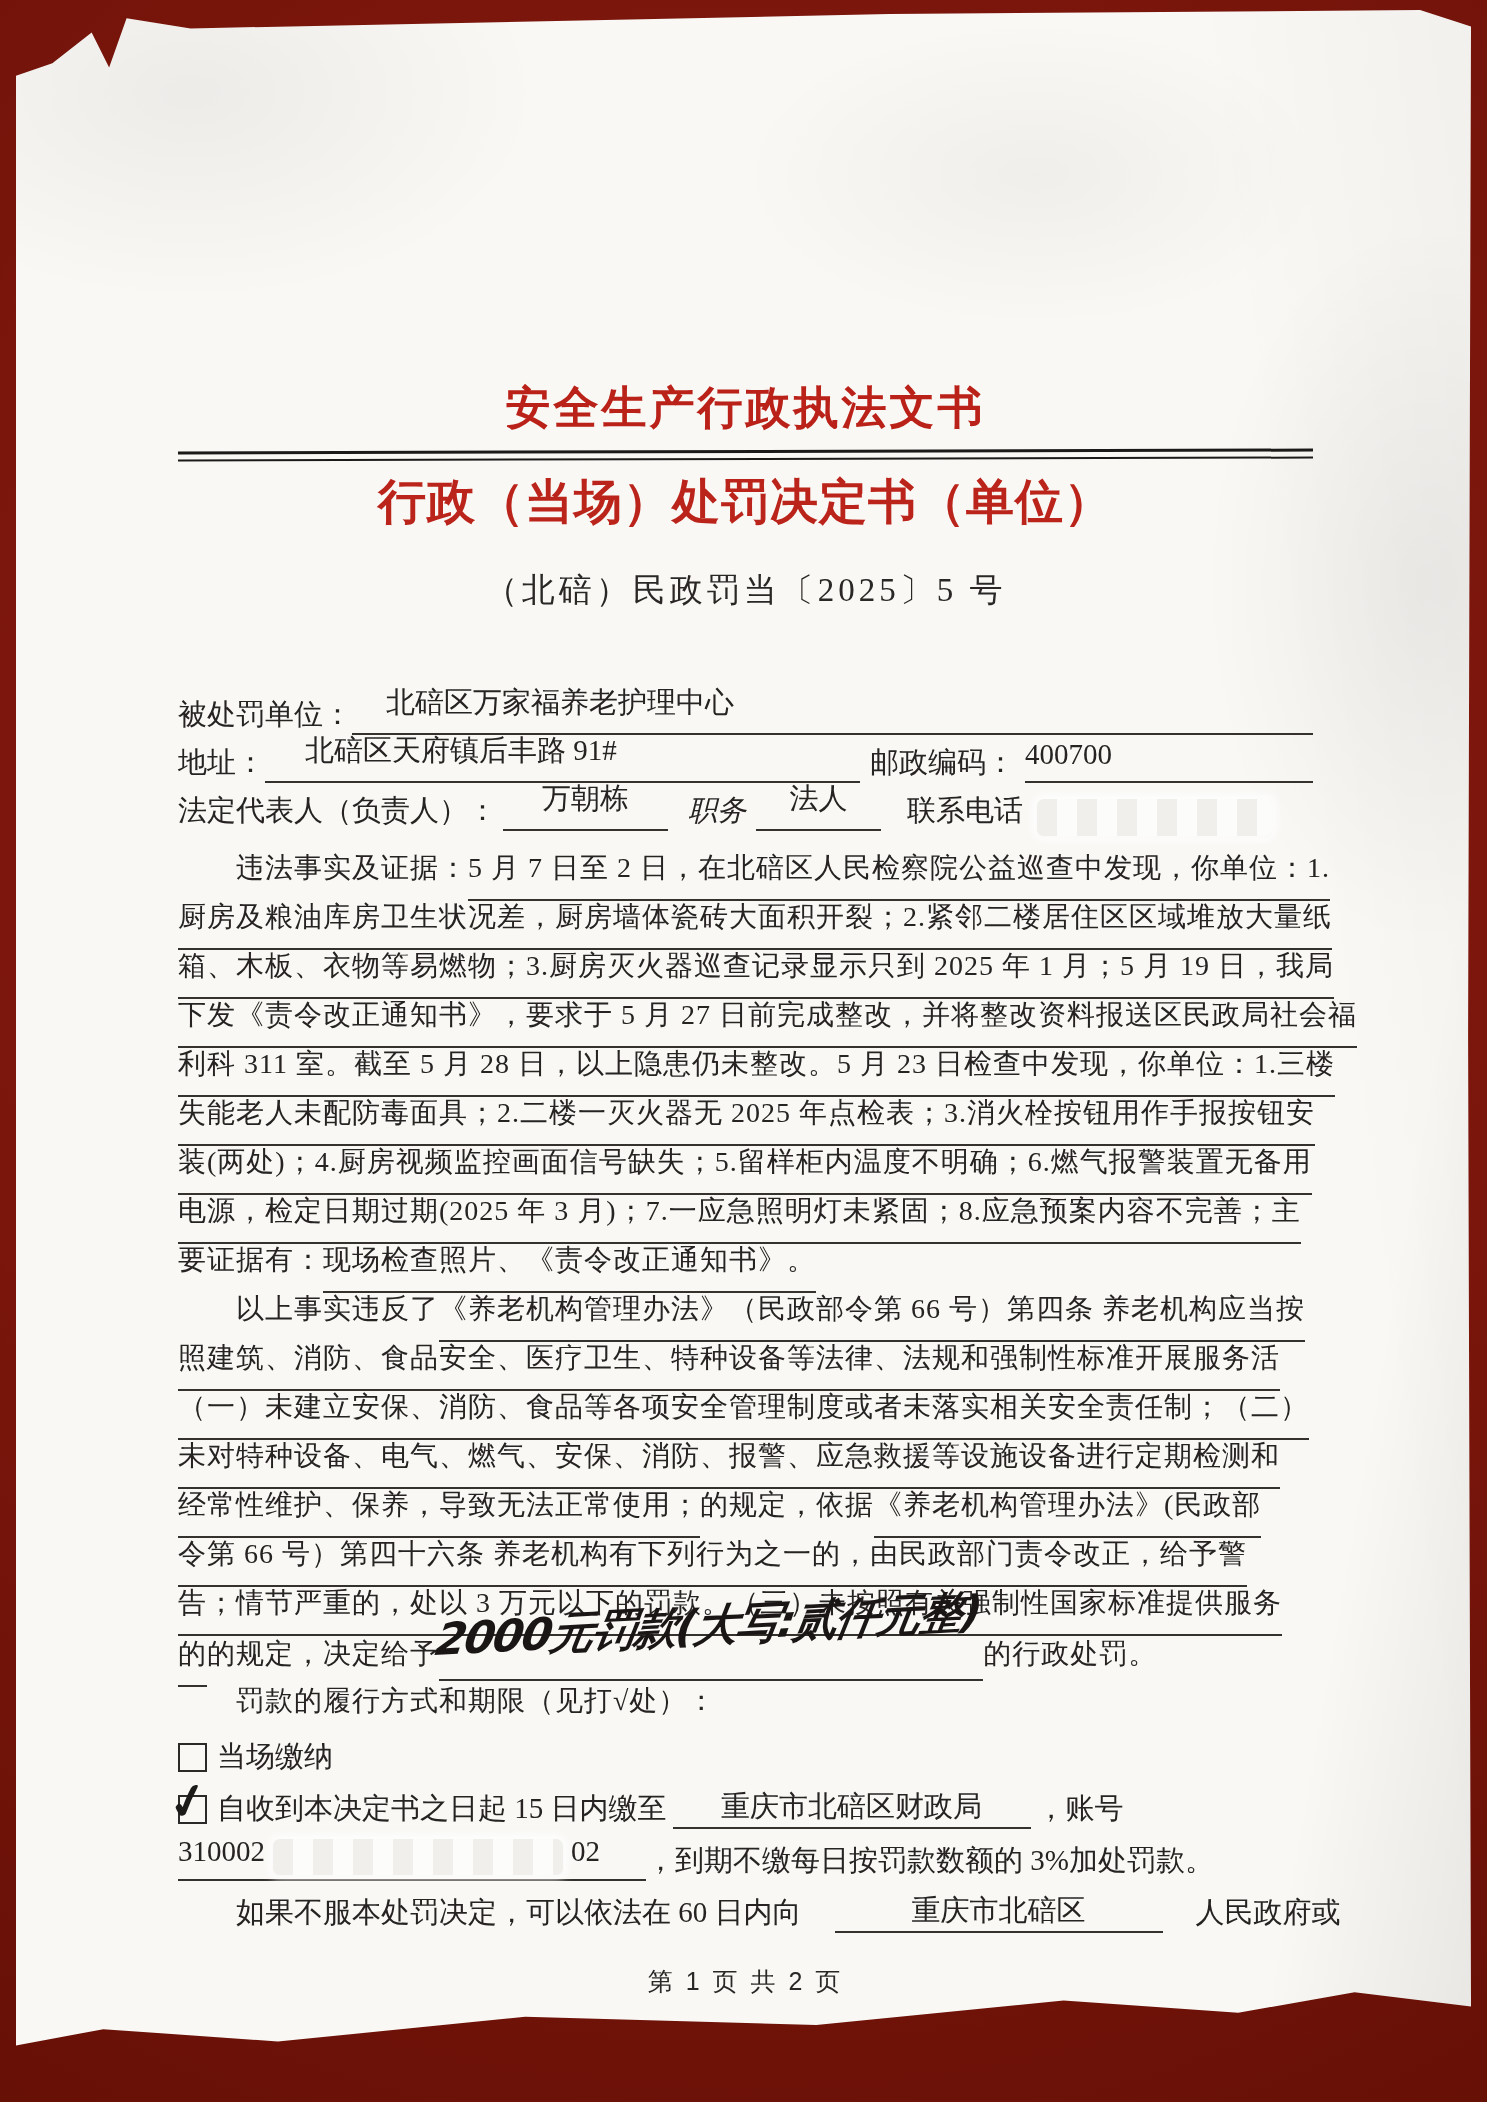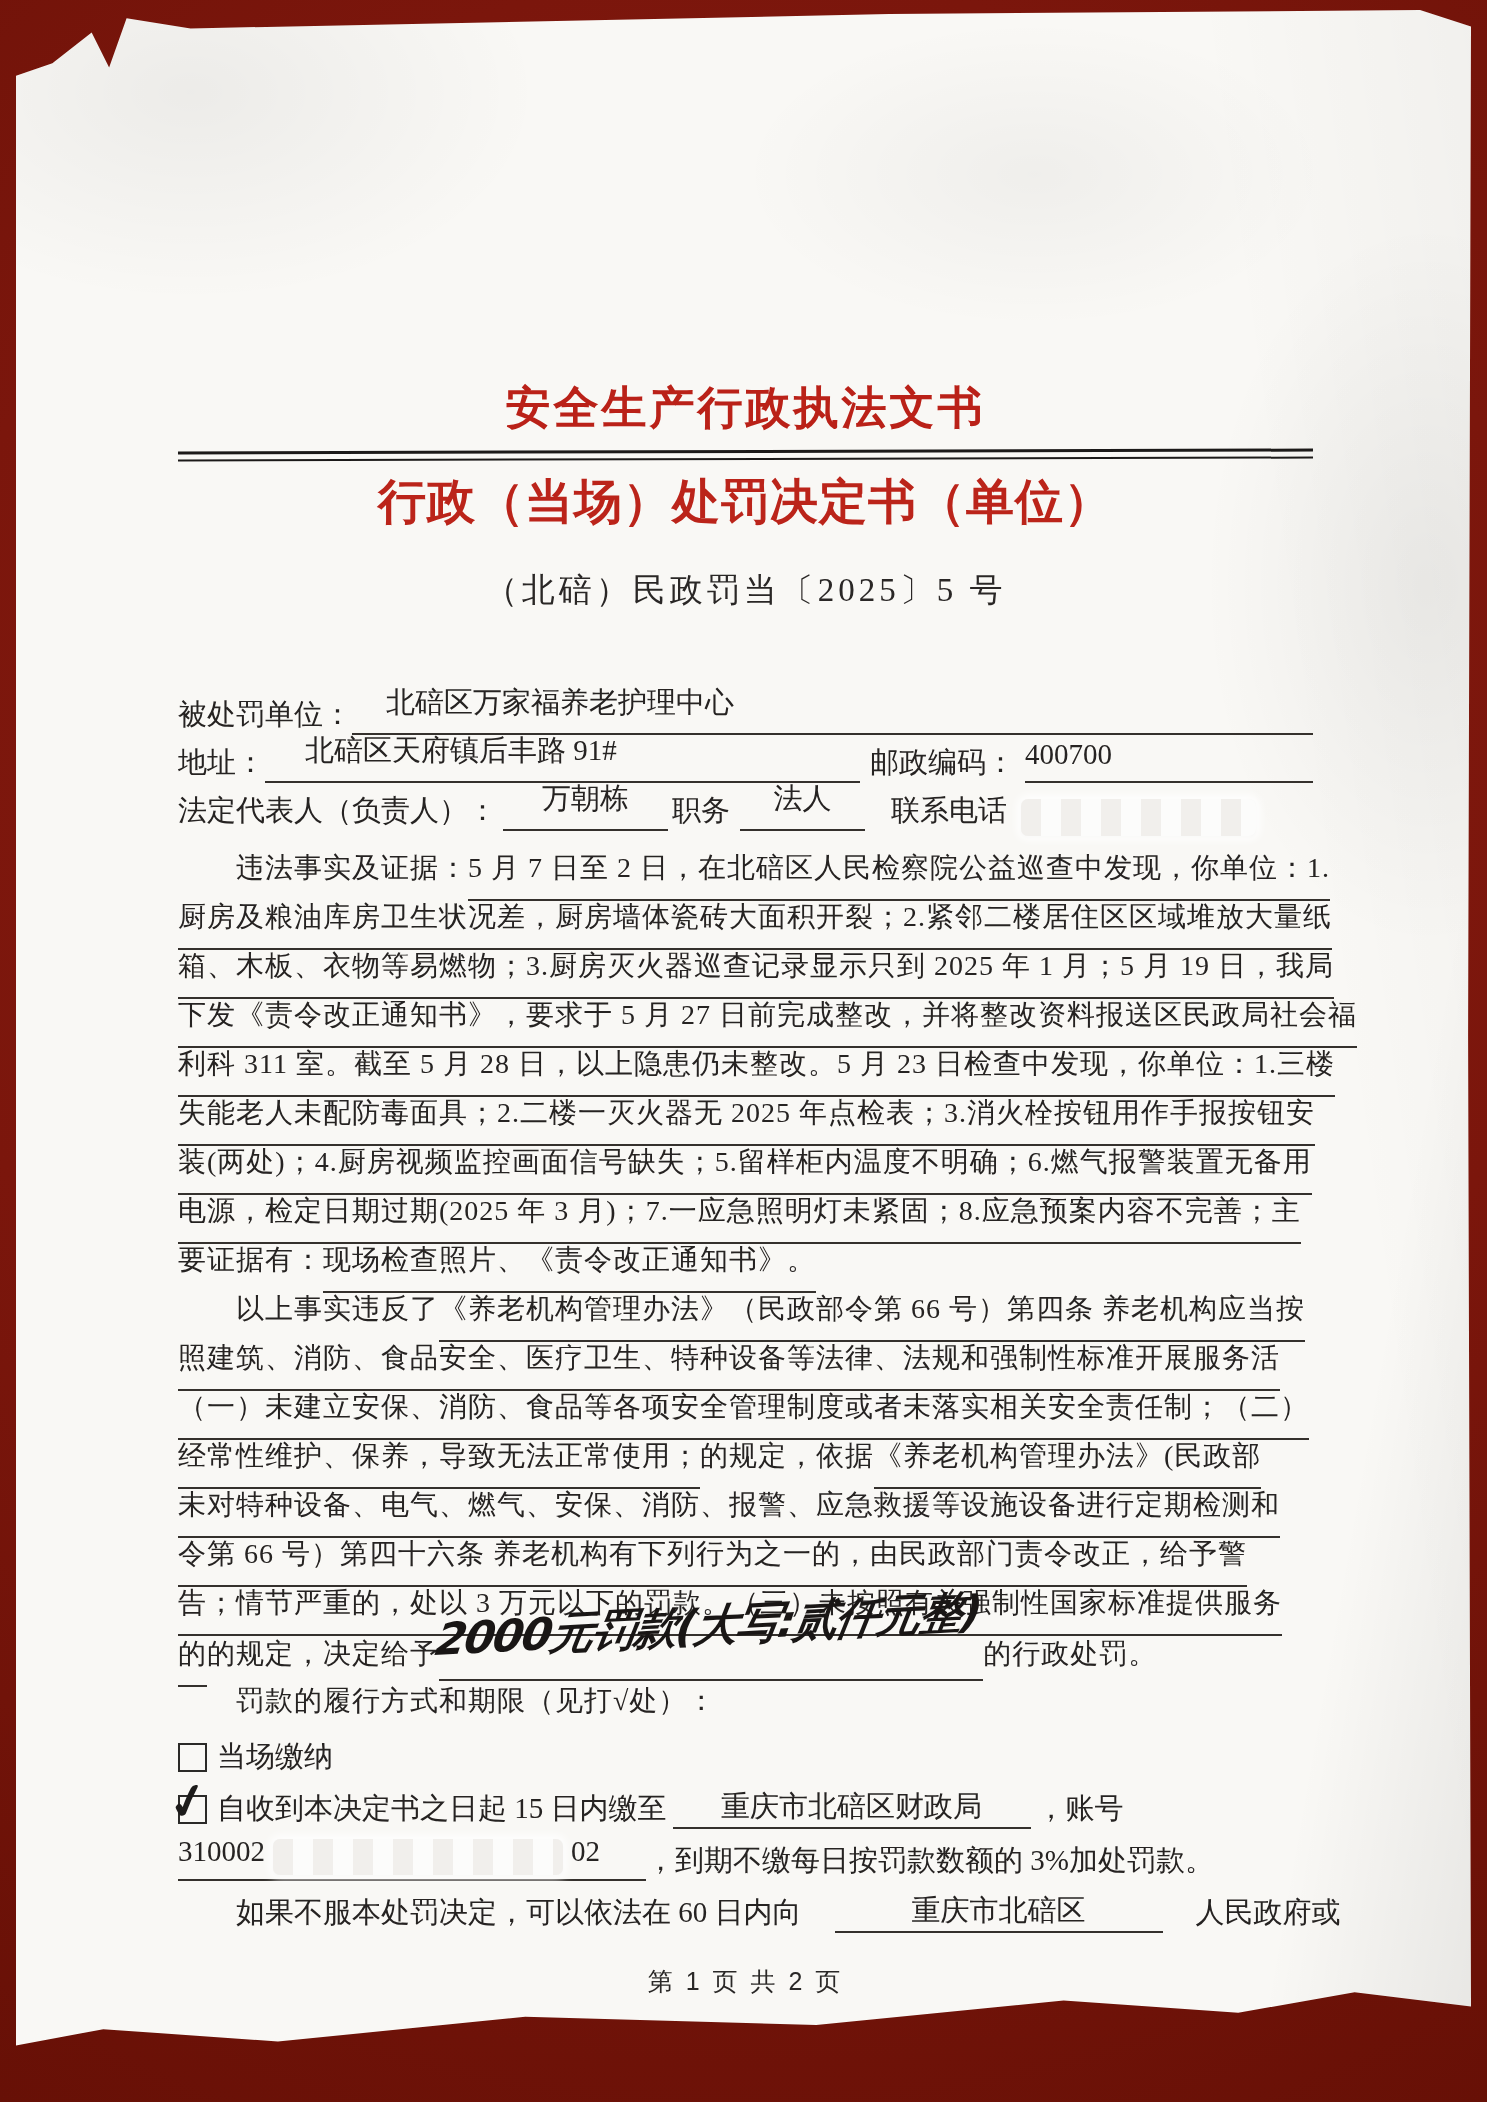--- a/index.html
+++ b/index.html
@@ -38,21 +38,21 @@
   .fields{margin-top:74px;font-size:29px;}
   .frow{display:flex;align-items:flex-end;height:48px;white-space:nowrap;}
   .flabel{flex:none;}
   .u{border-bottom:2px solid #35312d;padding-bottom:10px;}
   .fv{display:inline-block;}
   .fv1{flex:1;padding-left:34px;}
   .fv-addr{width:555px;padding-left:40px;margin-right:10px;}
   .fv-post{flex:1;text-align:left;margin-left:10px;margin-top:47px;}
   .fv-rep{width:165px;text-align:center;margin-left:6px;}
   .fv-pos{width:125px;text-align:center;margin:0 10px;}
-  .flabel-pos{margin-left:4px;}
+  .flabel-pos{margin-left:20px;font-style:italic;}
   .flabel-tel{margin-left:16px;}
 
   .redact{
     display:inline-block;border-radius:7px;
     background:repeating-linear-gradient(90deg,#f1efec 0 20px,#fcfcfb 20px 40px);
     box-shadow:0 0 8px 4px rgba(255,255,255,0.9), 0 1px 3px rgba(0,0,0,0.07);
   }
   .redact-tel{width:235px;height:37px;margin-left:14px;position:relative;top:5px;}
   .redact-acct{width:290px;height:36px;vertical-align:middle;margin:0 8px -6px 8px;}
 
@@ -133,22 +133,22 @@
         <div class="bline"><span class="seg u">箱、木板、衣物等易燃物；3.厨房灭火器巡查记录显示只到 2025 年 1 月；5 月 19 日，我局</span></div>
         <div class="bline"><span class="seg u">下发《责令改正通知书》，要求于 5 月 27 日前完成整改，并将整改资料报送区民政局社会福</span></div>
         <div class="bline"><span class="seg u">利科 311 室。截至 5 月 28 日，以上隐患仍未整改。5 月 23 日检查中发现，你单位：1.三楼</span></div>
         <div class="bline"><span class="seg u">失能老人未配防毒面具；2.二楼一灭火器无 2025 年点检表；3.消火栓按钮用作手报按钮安</span></div>
         <div class="bline"><span class="seg u">装(两处)；4.厨房视频监控画面信号缺失；5.留样柜内温度不明确；6.燃气报警装置无备用</span></div>
         <div class="bline"><span class="seg u">电源，检定日期过期(2025 年 3 月)；7.一应急照明灯未紧固；8.应急预案内容不完善；主</span></div>
         <div class="bline"><span class="seg">要证据有：</span><span class="seg u">现场检查照片、《责令改正通知书》。</span></div>
         <div class="bline indent"><span class="seg">以上事实违反了</span><span class="seg u">《养老机构管理办法》（民政部令第 66 号）第四条 养老机构应当按</span></div>
         <div class="bline"><span class="seg u">照建筑、消防、食品安全、医疗卫生、特种设备等法律、法规和强制性标准开展服务活</span></div>
         <div class="bline"><span class="seg u">（一）未建立安保、消防、食品等各项安全管理制度或者未落实相关安全责任制；（二）</span></div>
+        <div class="bline"><span class="seg u">未对特种设备、电气、燃气、安保、消防、报警、应急救援等设施设备进行定期检测和</span></div>
         <div class="bline"><span class="seg u">经常性维护、保养，导致无法正常使用；</span><span class="seg">的规定，依据 </span><span class="seg u">《养老机构管理办法》(民政部</span></div>
-        <div class="bline"><span class="seg u">未对特种设备、电气、燃气、安保、消防、报警、应急救援等设施设备进行定期检测和</span></div>
         <div class="bline"><span class="seg u">令第 66 号）第四十六条  养老机构有下列行为之一的，由民政部门责令改正，给予警</span></div>
         <div class="bline"><span class="seg u">告；情节严重的，处以 3 万元以下的罚款。（三）未按照有关强制性国家标准提供服务</span></div>
         <div class="bline"><span class="seg u">的</span><span class="seg">的规定，决定给予</span><span class="seg hwslot u"><span class="hwtext">2000元罚款(大写:贰仟元整)</span></span><span class="seg">的行政处罚。</span></div>
         <div class="bline indent"><span class="seg">罚款的履行方式和期限（见打√处）：</span></div>
       </div>
 
     <div class="payment">
       <div class="prow">
         <span class="cbx"></span>
         <span>当场缴纳</span>

